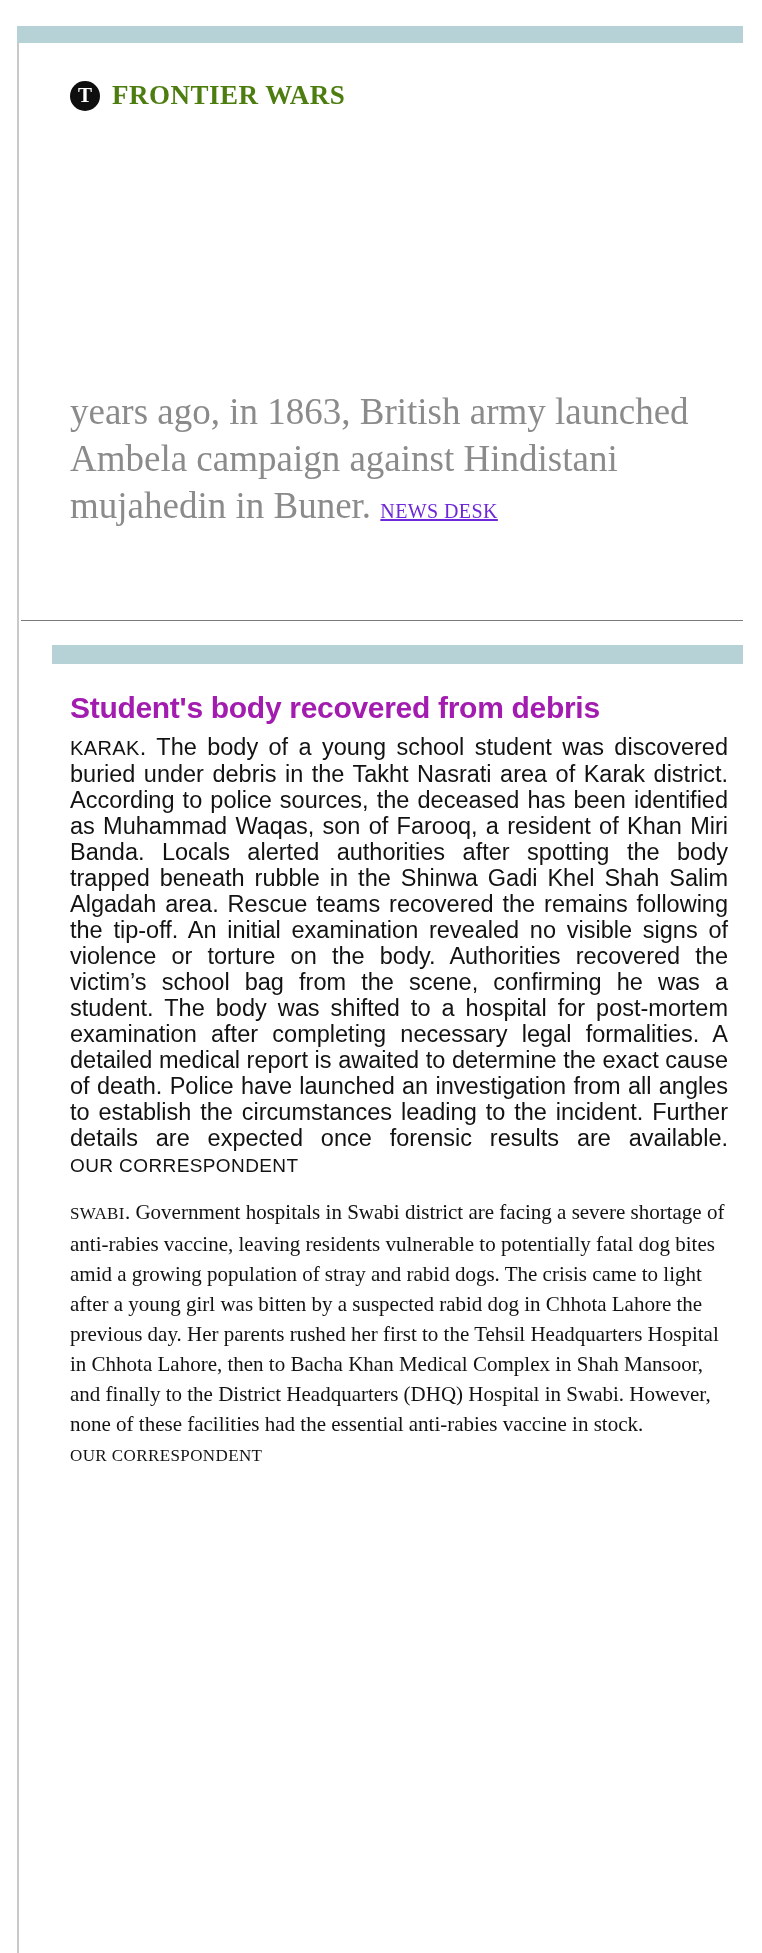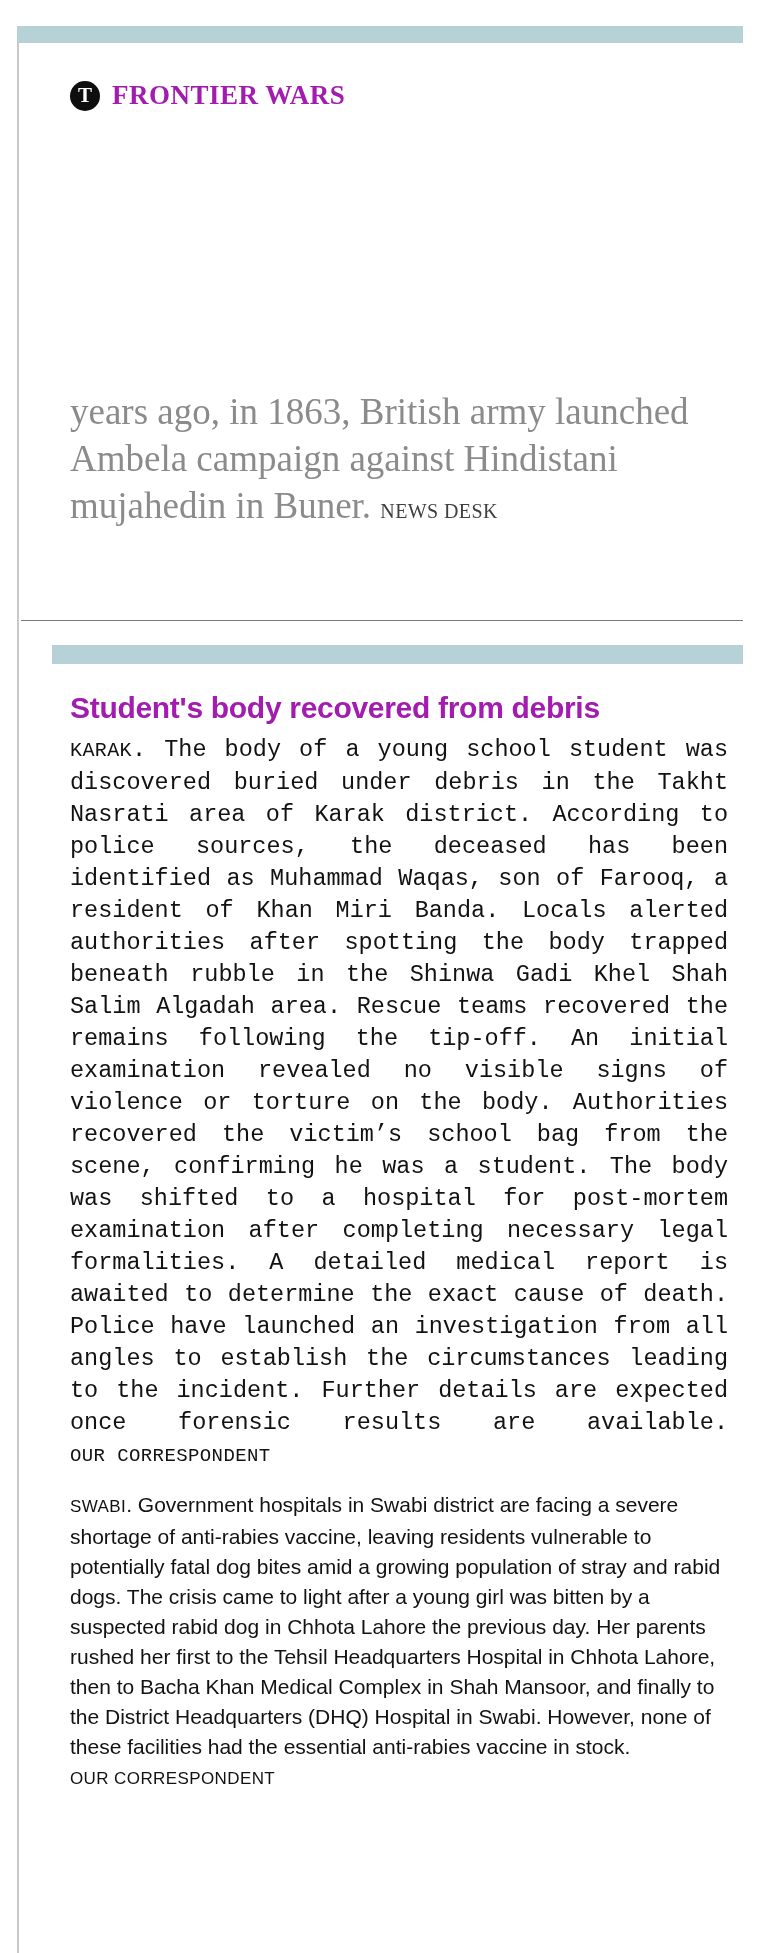--- a/index.html
+++ b/index.html
@@ -59,21 +59,21 @@
     font-family: "Liberation Serif", serif;
     font-size: 21px;
     font-weight: bold;
     line-height: 1;
   }
   .masthead-title {
     font-family: "Liberation Serif", serif;
     font-weight: bold;
     font-size: 27px;
     letter-spacing: 0.5px;
-    color: #a21caf;
+    color: #4d7c0f;
   }
   .bignum {
     position: absolute;
     left: 68px;
     top: 125px;
     font-family: "Liberation Serif", serif;
     font-size: 215px;
     line-height: 215px;
     color: #4e97a4;
     letter-spacing: -2px;
@@ -84,23 +84,24 @@
     top: 388px;
     width: 660px;
     font-family: "Liberation Serif", serif;
     font-size: 37px;
     line-height: 47px;
     color: #8b8b8b;
   }
   .kicker .byline {
     font-size: 20px;
     letter-spacing: 0.4px;
-    color: #404040;
+    color: #6d28d9;
     font-variant: small-caps;
     white-space: nowrap;
+    text-decoration: underline;
   }
   .hr-thin {
     position: absolute;
     left: 21px;
     top: 620px;
     width: 722px;
     height: 1px;
     background: #7a7a7a;
   }
   .teal-bar-2 {
@@ -120,40 +121,40 @@
   .story-head {
     font-family: "Liberation Sans", sans-serif;
     font-weight: bold;
     font-size: 30px;
     line-height: 36px;
     color: #a21caf;
     letter-spacing: -0.3px;
     margin: 0 0 8px 0;
   }
   .story-body {
-    font-family: Liberation Mono, monospace;
+    font-family: Liberation Sans, sans-serif;
     font-size: 23.5px;
-    line-height: 32px;
+    line-height: 26px;
     color: #121212;
     text-align: justify;
     margin: 0;
   }
   .dateline {
     font-variant: small-caps;
     font-size: 20px;
     letter-spacing: 0.4px;
   }
   .credit {
     font-variant: small-caps;
     font-size: 19px;
     letter-spacing: 0.4px;
     white-space: nowrap;
   }
   .story-2 .story-body {
-    font-family: Liberation Sans, sans-serif;
+    font-family: Liberation Serif, serif;
     font-size: 21px;
     line-height: 30px;
     text-align: left;
   }
   .story-2 .story-head {
     font-size: 29px;
   }
   .story-2 .dateline { font-size: 17px; }
   .story-2 .credit { font-size: 17px; }
   .sec-gap { height: 18px; }

